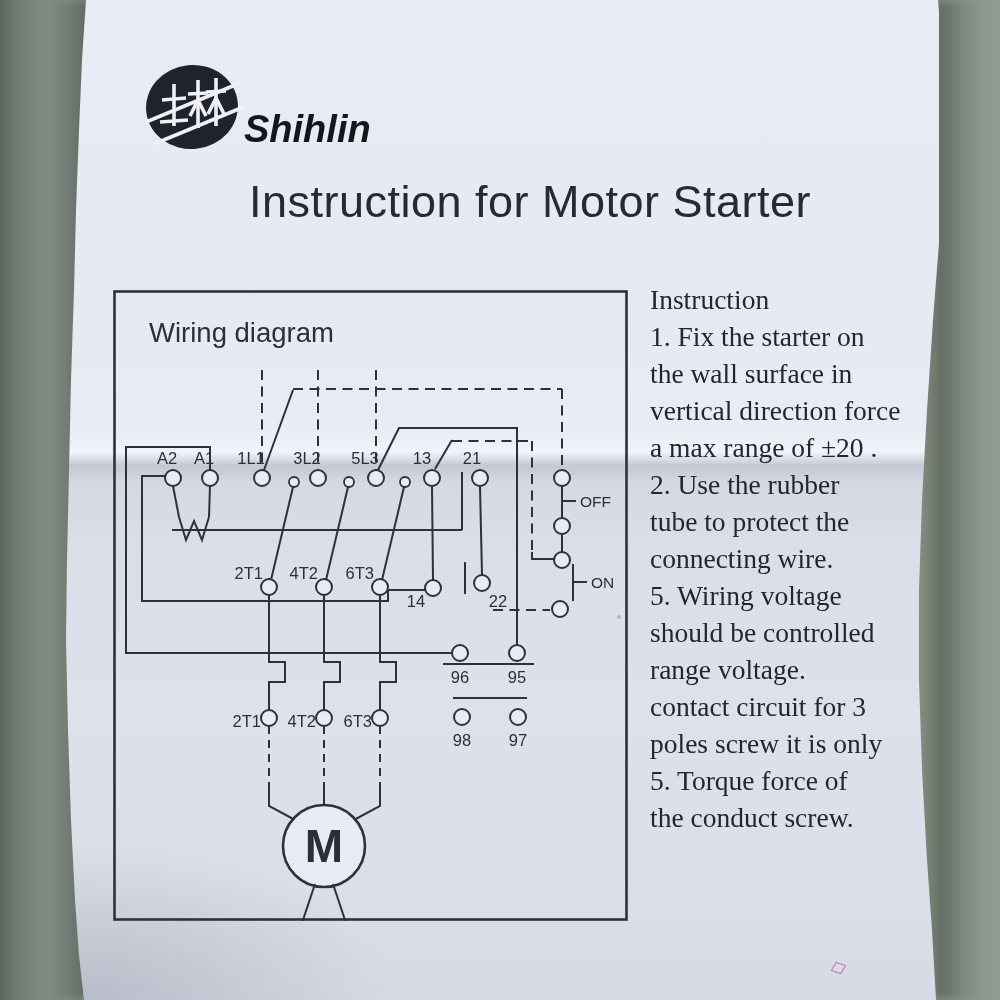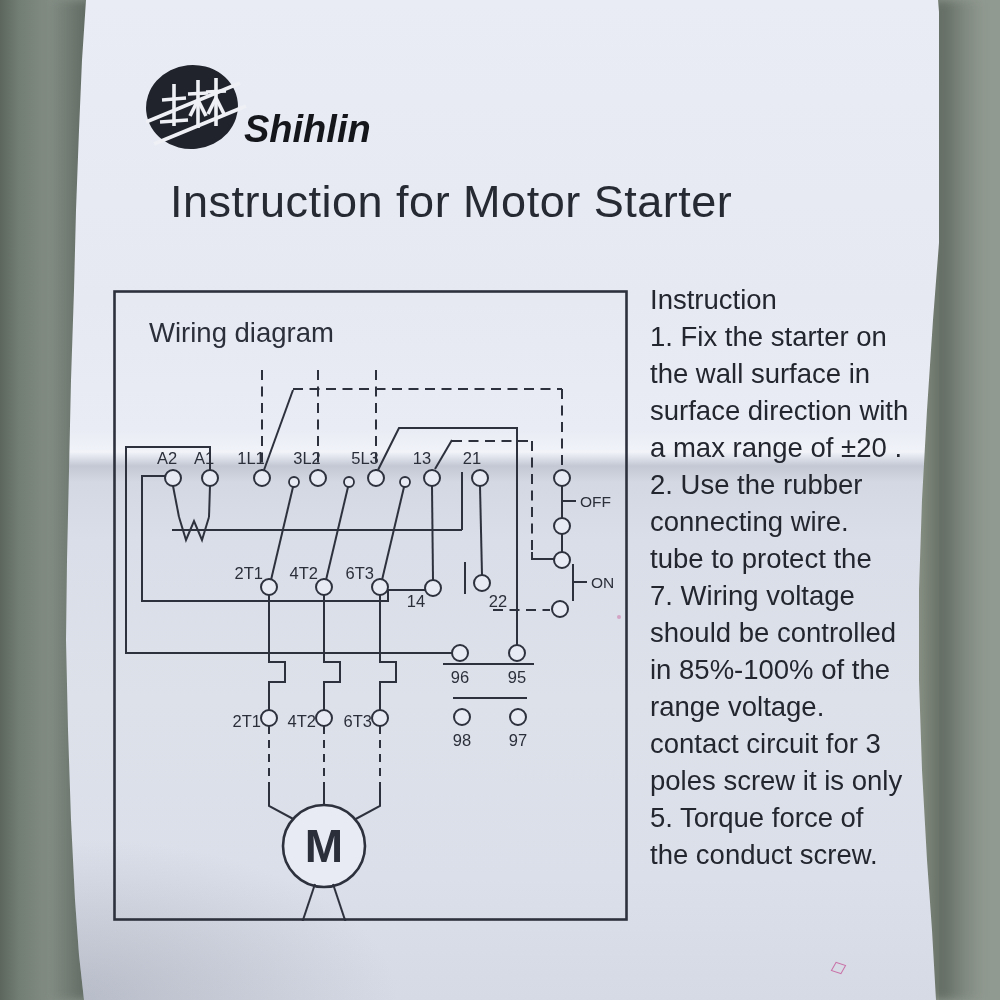--- a/index.html
+++ b/index.html
@@ -12,24 +12,24 @@
       filter:blur(5px);}
   .paper-shadow-left{position:absolute;left:48px;top:0;width:50px;height:1000px;
       background:linear-gradient(90deg,rgba(0,0,0,0) 0%,rgba(30,38,32,.35) 70%,rgba(30,38,32,.45) 100%);
       filter:blur(4px);}
   .paper{position:absolute;inset:0;
       clip-path:polygon(86px 0,938px 0,943px 60px,944px 140px,940px 230px,933px 320px,927px 410px,922px 500px,919px 590px,919px 680px,922px 770px,927px 860px,932px 930px,936px 1000px,84px 1000px,79px 955px,75px 900px,71px 820px,68px 730px,66px 640px,67px 560px,69px 470px,71px 380px,74px 290px,76px 210px,79px 130px,82px 60px);
       background:
         linear-gradient(90deg,rgba(146,152,166,.38) 0%,rgba(188,193,206,.2) 1.8%,rgba(0,0,0,0) 5.5%),
         radial-gradient(ellipse 520px 260px at 8% 100%,rgba(118,126,140,.33),rgba(0,0,0,0) 62%),
         linear-gradient(180deg,#e9ecf4 0%,#e6e9f2 30%,#e9ecf4 43%,#f1f3f9 45.2%,#c3c8d4 46.6%,#d3d8e2 48.2%,#dadee8 54%,#dde1ea 70%,#dbdfe9 88%,#d6dae5 100%);}
-  .title{position:absolute;left:170px;top:176px;width:720px;
+  .title{position:absolute;left:170px;top:176px;width:720px;text-align:center;
       font-size:45px;letter-spacing:.5px;color:#262a33;}
   .instructions{position:absolute;left:650px;top:281px;width:290px;font-size:27.5px;
-      line-height:37px;color:#23262e;}
+      line-height:37px;color:#23262e;font-family:Liberation Serif, serif;}
   .instructions div{white-space:nowrap;}
   .pink1{position:absolute;left:833px;top:963px;width:9px;height:8px;border:1.6px solid #c75f9e;
       background:transparent;transform:rotate(18deg) skewX(-12deg);opacity:.85;}
   .pink2{position:absolute;left:617px;top:615px;width:4px;height:4px;background:#d08ab5;border-radius:50%;opacity:.7;}
   svg text{font-family:"Liberation Sans",sans-serif;}
 </style>
 </head>
 <body>
 
 <div class="stage">
@@ -184,28 +184,27 @@
       <text x="467" y="217" font-size="15.5">OFF</text>
       <text x="478" y="298" font-size="15.5">ON</text>
       <text x="211" y="572" font-size="46" font-weight="bold" text-anchor="middle">M</text>
     </g>
   </svg>
 
   <div class="instructions">
     <div>Instruction</div>
     <div>1. Fix the starter on</div>
     <div>the wall surface in</div>
-    <div>surface direction with</div>
+    <div>vertical direction force</div>
     <div>a max range of ±20 .</div>
     <div>2. Use the rubber</div>
+    <div>tube to protect the</div>
     <div>connecting wire.</div>
-    <div>tube to protect the</div>
-    <div>7. Wiring voltage</div>
+    <div>5. Wiring voltage</div>
     <div>should be controlled</div>
-    <div>in 85%-100% of the</div>
     <div>range voltage.</div>
     <div>contact circuit for 3</div>
     <div>poles screw it is only</div>
     <div>5. Torque force of</div>
     <div>the conduct screw.</div>
   </div>
 
   <div class="pink1"></div>
   <div class="pink2"></div>
 </div>

